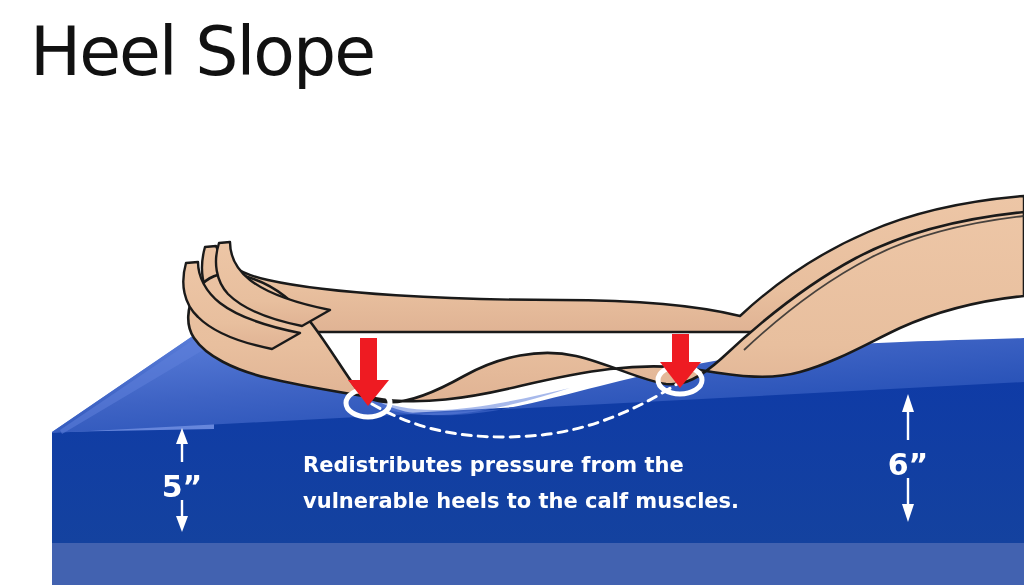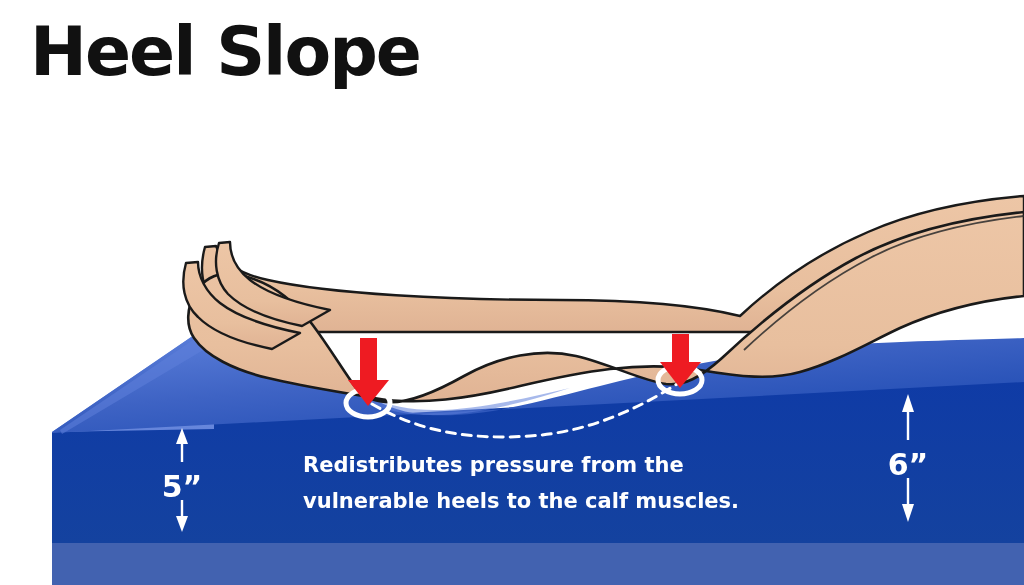--- a/index.html
+++ b/index.html
@@ -8,21 +8,21 @@
     background:#ffffff;
     font-family:"Liberation Sans", sans-serif;
     overflow:hidden;
     position:relative;
   }
   #stage{position:absolute;inset:0;width:1024px;height:585px;}
   #title{
     position:absolute;
     left:30px; top:18px;
     font-size:68px;
-    font-weight:bold;
+    font-weight:normal;
     letter-spacing:-2px;
     color:#111111;
     font-family:"DejaVu Sans", sans-serif;
     line-height:1;
     white-space:nowrap;
   }
   svg.figure{position:absolute;left:0;top:0;width:1024px;height:585px;}
   .meas-label{
     font-family:"DejaVu Sans", sans-serif;
     font-weight:bold;

